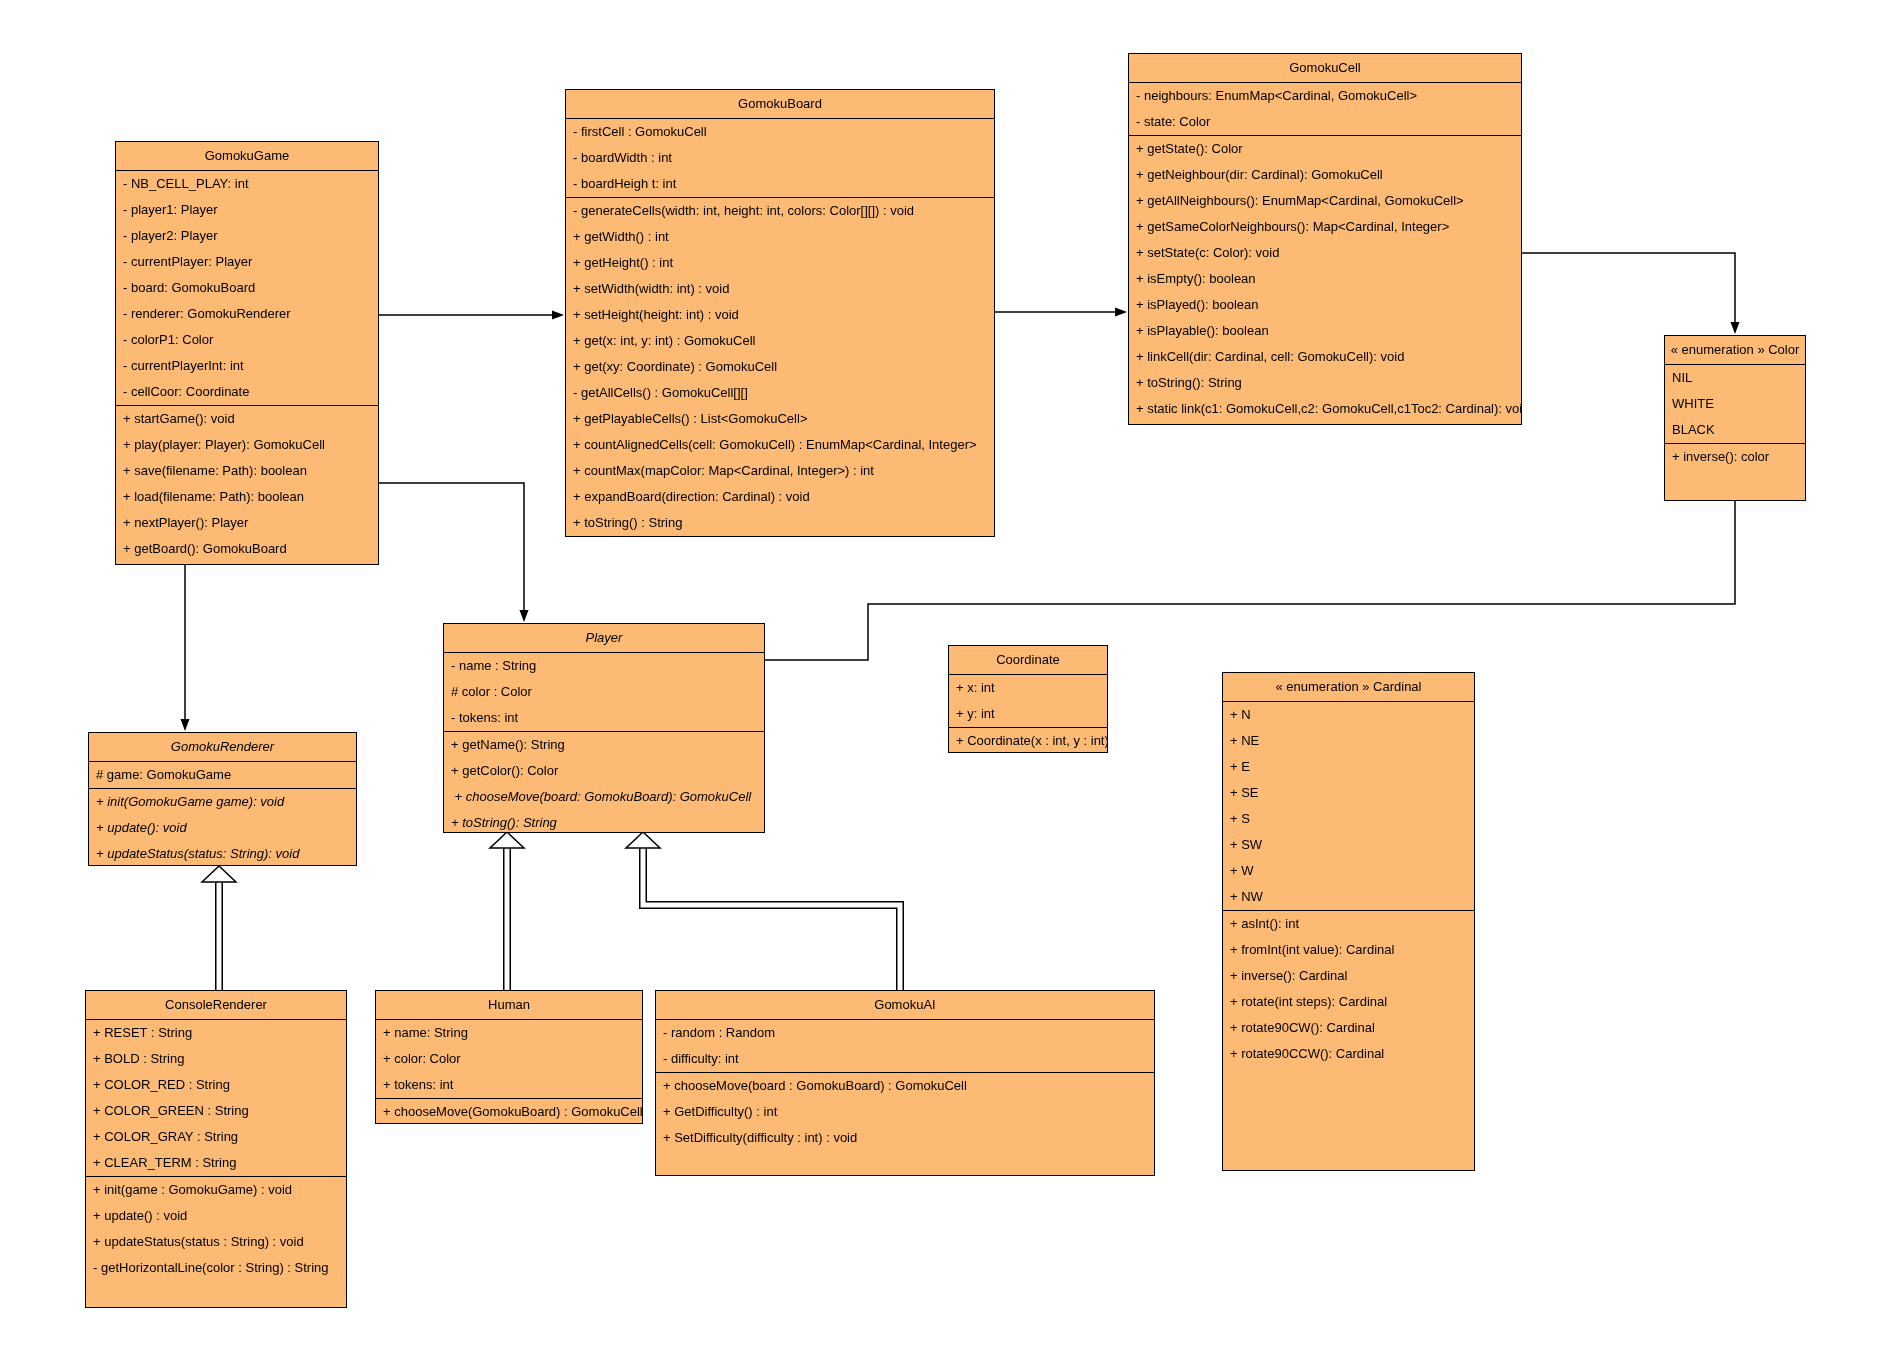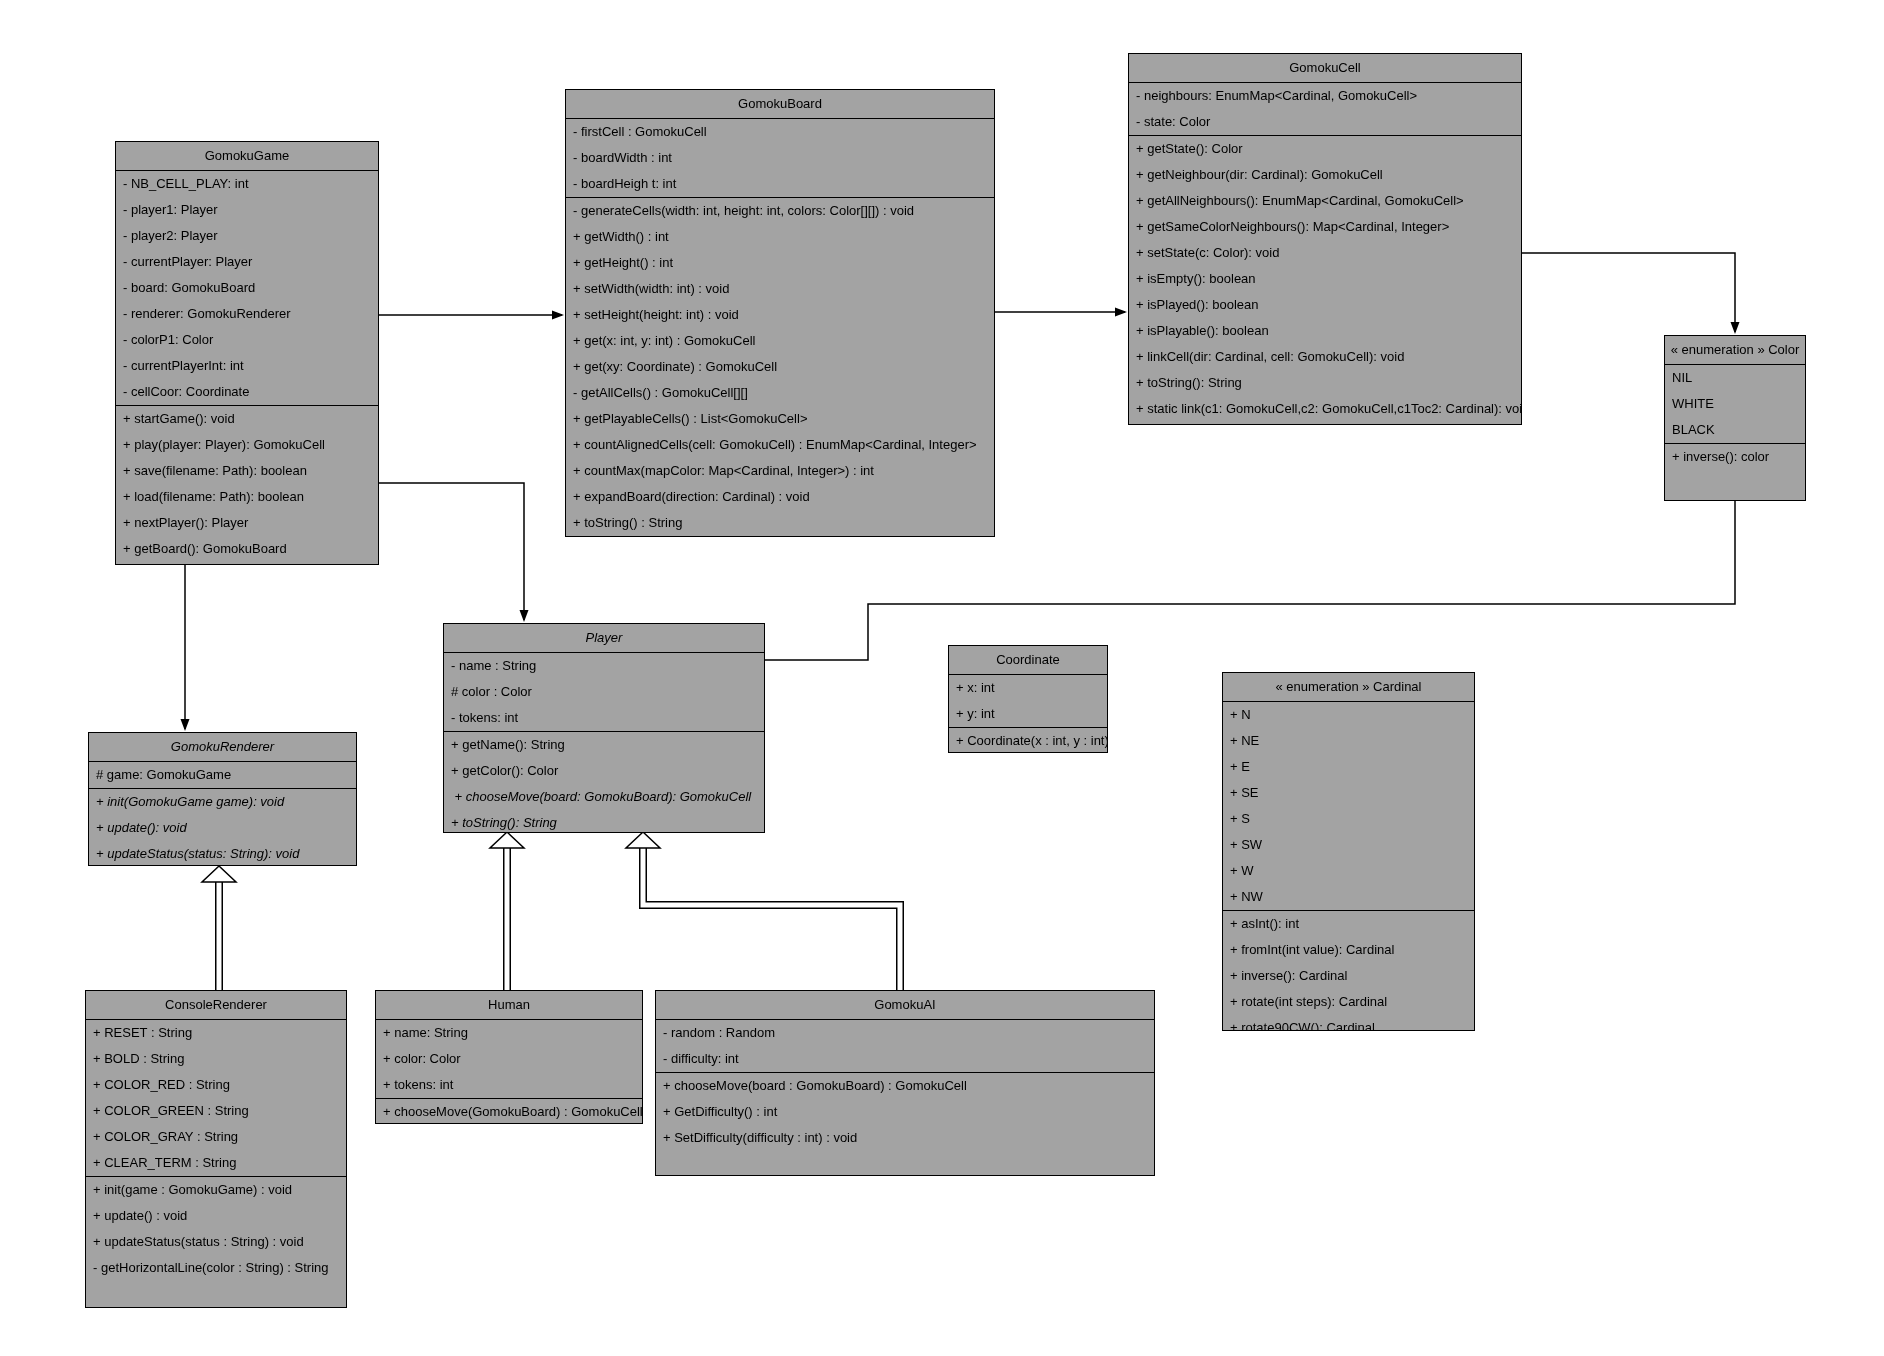--- a/index.html
+++ b/index.html
@@ -8,21 +8,21 @@
     width:1884px;height:1356px;
     background:#ffffff;
     font-family:"Liberation Sans","DejaVu Sans",sans-serif;
     font-size:13px;
     color:#000000;
     overflow:hidden;
   }
   #wires{position:absolute;left:0;top:0;width:1884px;height:1356px;}
   .class-box{
     position:absolute;
-    background:#a3a3a3;
+    background:#fdba74;
     border:1.5px solid #000000;
     box-sizing:border-box;
     display:flex;
     flex-direction:column;
     overflow:hidden;
   }
   .class-title{
     height:28px;line-height:28px;
     text-align:center;
     white-space:nowrap;
@@ -179,21 +179,21 @@
       <div class="class-box" style="left: 948px; top: 645px; width: 160px; height: 108px;">
         <div class="class-title">Coordinate</div>
         <div class="section">
           <div class="member">+ x: int</div>
           <div class="member">+ y: int</div>
         </div>
         <div class="section">
           <div class="member">+ Coordinate(x : int, y : int)</div>
         </div>
       </div>
-      <div class="class-box" style="left: 1222px; top: 672px; width: 253px; height: 359px;">
+      <div class="class-box" style="left: 1222px; top: 672px; width: 253px; height: 499px;">
         <div class="class-title">« enumeration » Cardinal</div>
         <div class="section">
           <div class="member">+ N</div>
           <div class="member">+ NE</div>
           <div class="member">+ E</div>
           <div class="member">+ SE</div>
           <div class="member">+ S</div>
           <div class="member">+ SW</div>
           <div class="member">+ W</div>
           <div class="member">+ NW</div>

